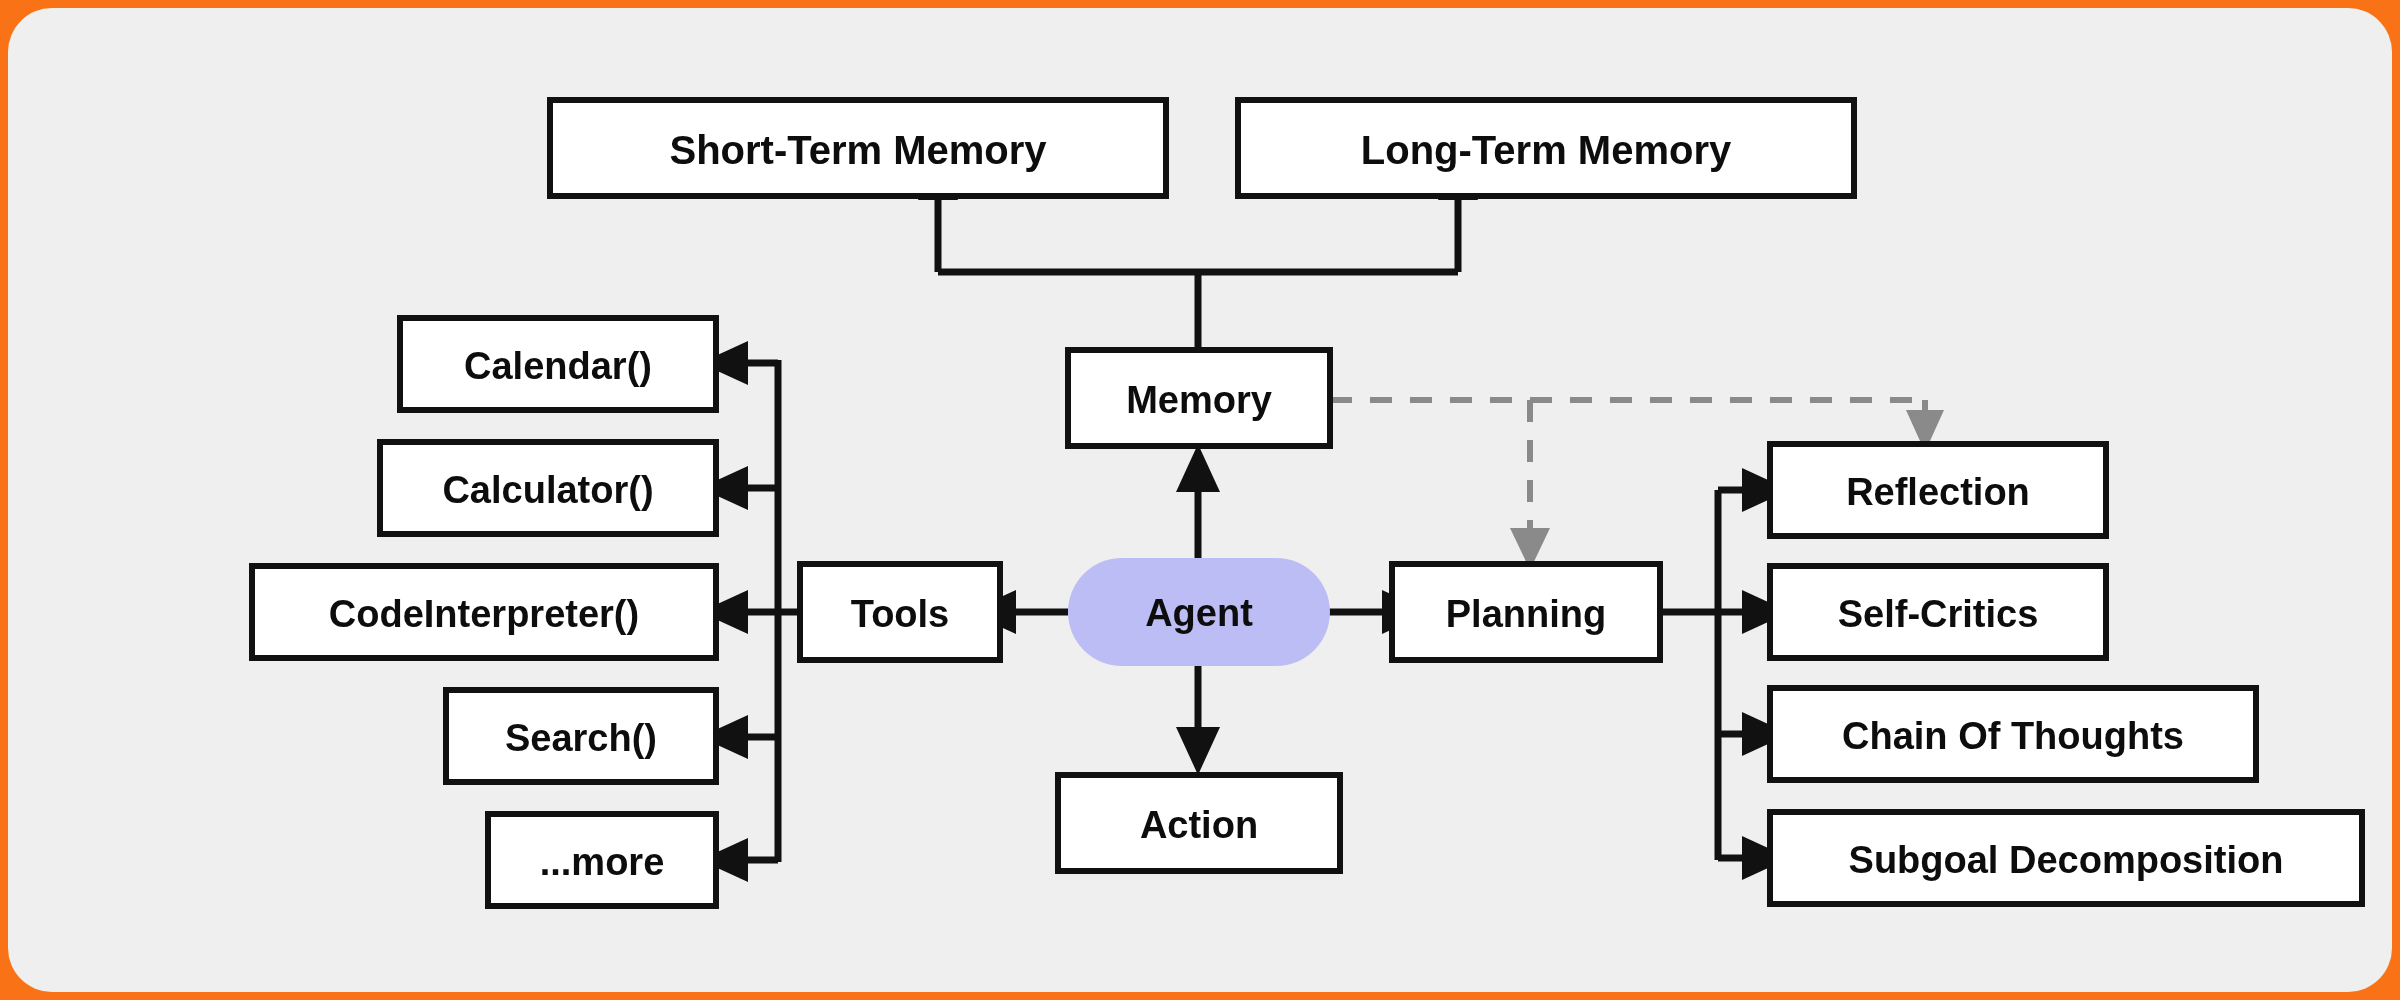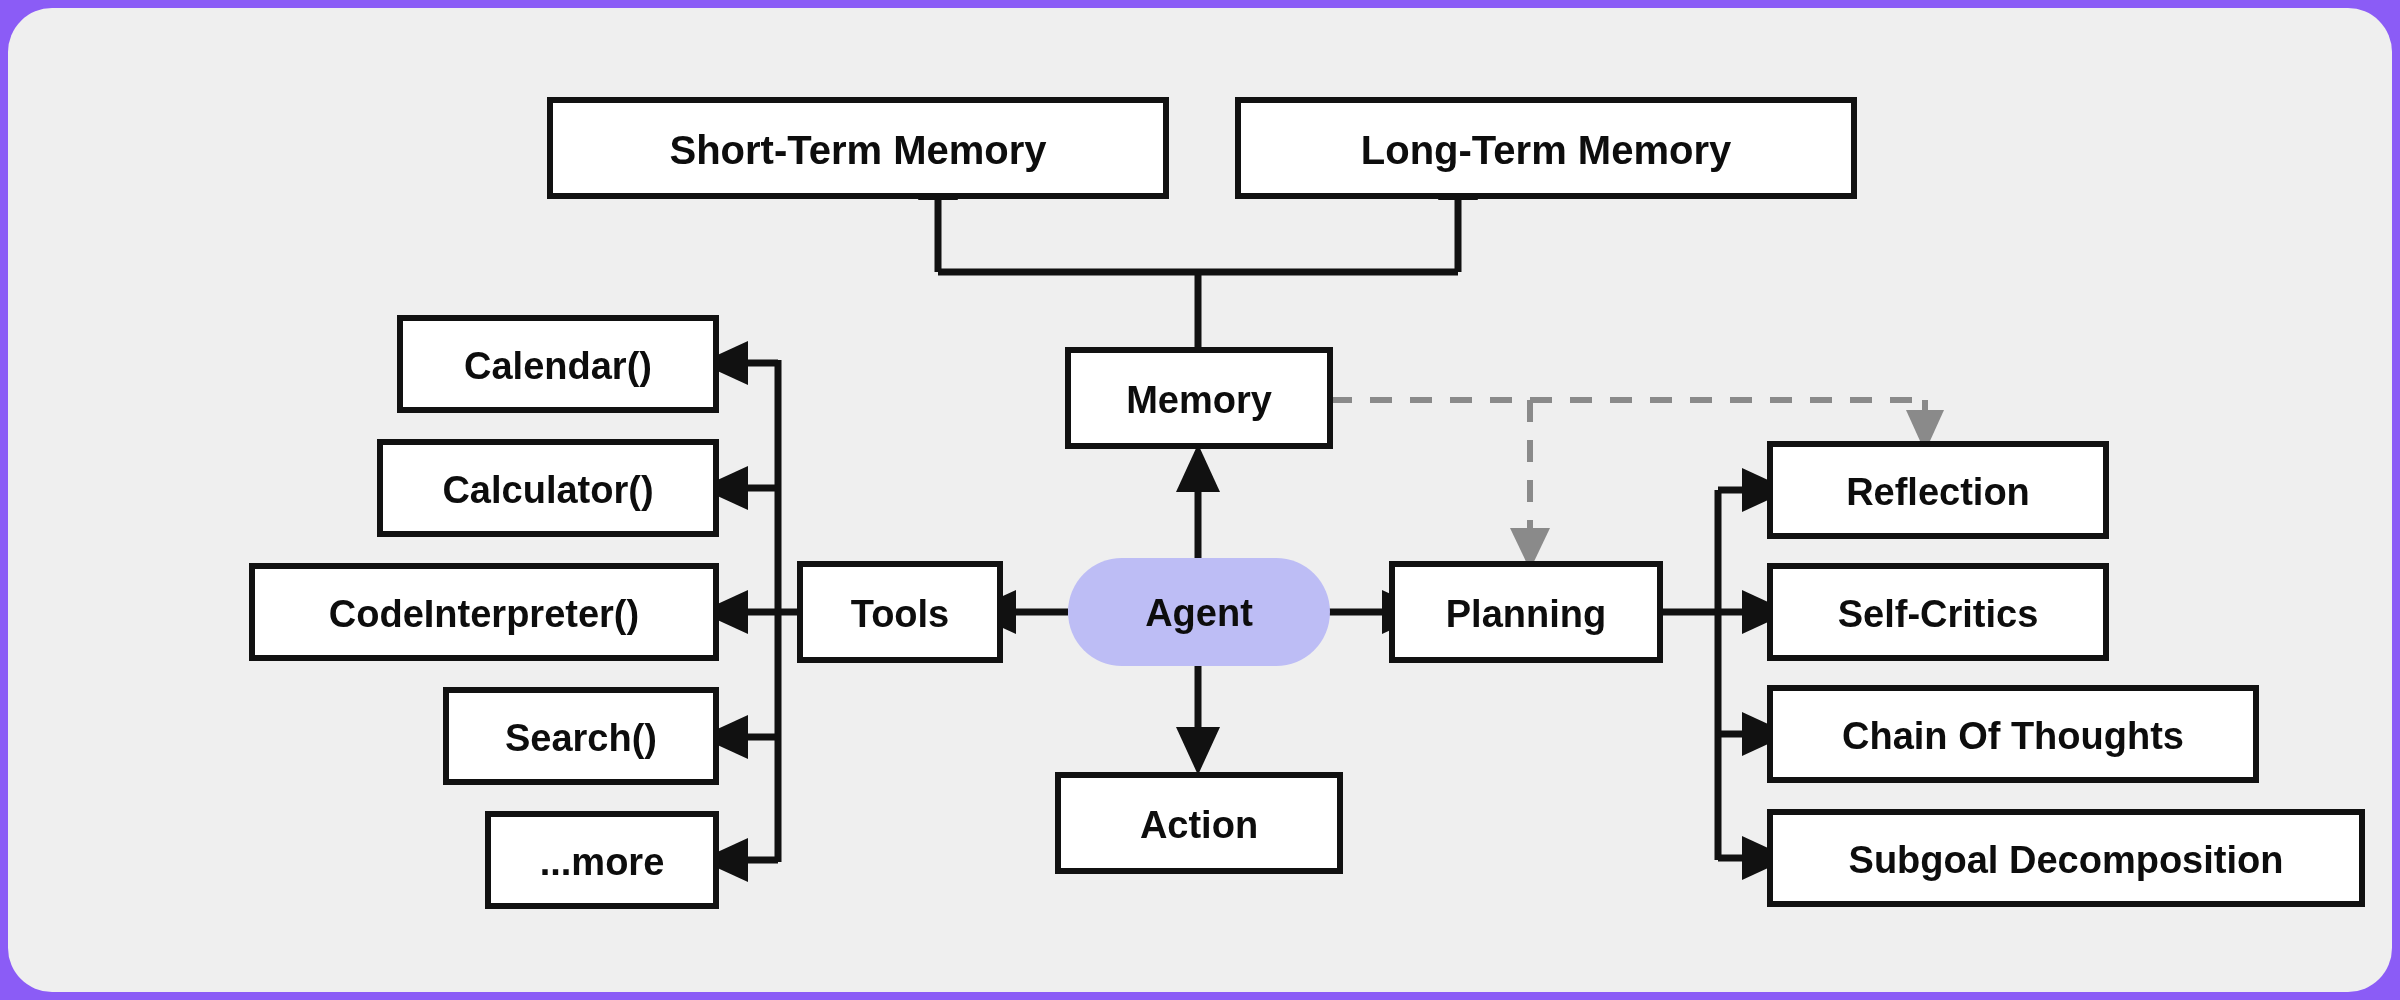--- a/index.html
+++ b/index.html
@@ -5,21 +5,21 @@
 <style>
   html, body {
     margin: 0;
     padding: 0;
     background: #ffffff;
   }
   #canvas {
     position: relative;
     width: 2400px;
     height: 1000px;
-    background: #8b5cf6;
+    background: #f97316;
     font-family: "Liberation Sans", "DejaVu Sans", sans-serif;
     overflow: hidden;
   }
   #board {
     position: absolute;
     left: 8px;
     top: 8px;
     width: 2384px;
     height: 984px;
     background: #efefef;

